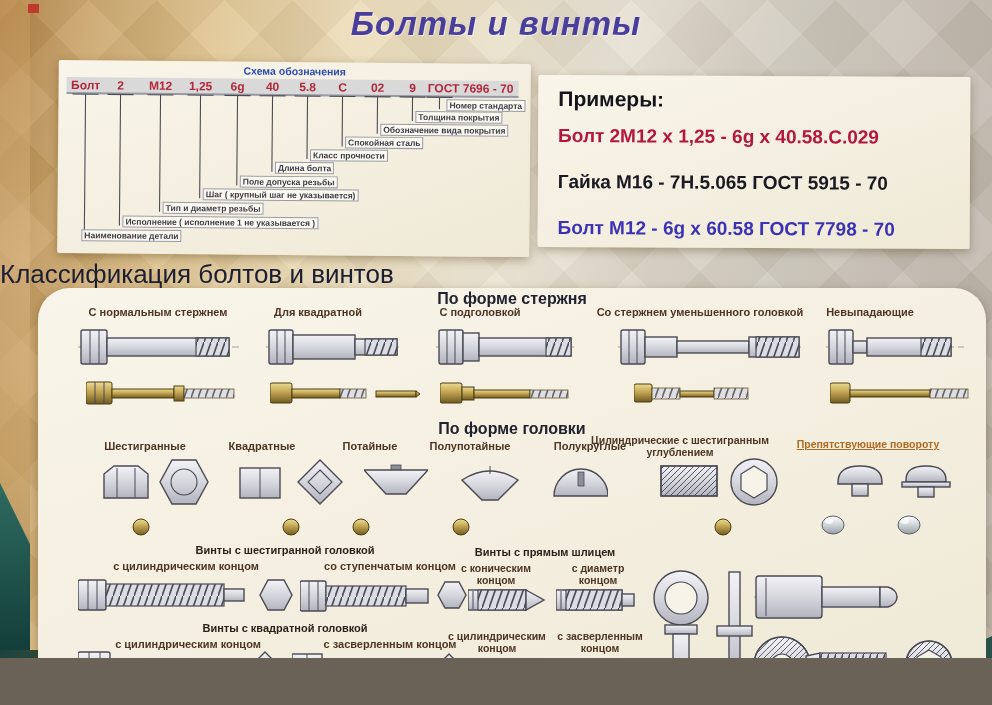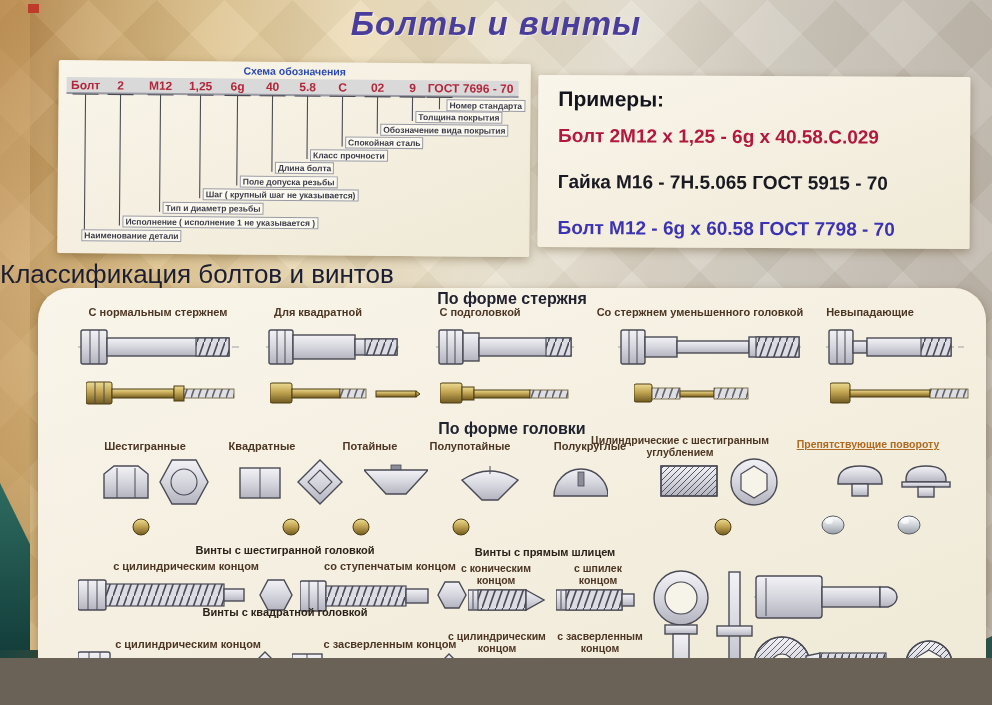--- a/index.html
+++ b/index.html
@@ -306,21 +306,21 @@
         <ellipse class="steel" cx="13" cy="11" rx="11" ry="9"></ellipse>
         <ellipse fill="#ffffff" opacity=".7" cx="9" cy="7" rx="4" ry="3"></ellipse>
       </svg>
 
     <div class="abs t-h3" style="left:247px;top:256px">Винты с шестигранной головкой</div>
     <div class="abs t-cat" style="left:148px;top:272px">с цилиндрическим концом</div>
     <div class="abs t-cat" style="left:352px;top:272px">со ступенчатым концом</div>
 
     <div class="abs t-h3" style="left:507px;top:258px">Винты с прямым шлицем</div>
     <div class="abs t-cat2" style="left:458px;top:274px;width:96px">с коническим концом</div>
-    <div class="abs t-cat2" style="left:560px;top:274px;width:86px">с шпилек концом</div>
+    <div class="abs t-cat2" style="left:560px;top:274px;width:86px">с диаметр концом</div>
 
 
     <svg class="abs" style="left:40px;top:288px" width="172" height="38">
       <rect class="tb" x="0" y="4" width="28" height="30" rx="2"></rect>
         <path class="tl" d="M10,4V34 M19,4V34"></path>
       <rect class="thr" x="28" y="8" width="118" height="22"></rect>
       <rect class="tb" x="146" y="13" width="20" height="12"></rect>
     </svg>
     <svg class="abs" style="left:220px;top:290px" width="36" height="34">
       <polygon class="tb" points="10,2 26,2 34,17 26,32 10,32 2,17"></polygon>
@@ -340,21 +340,21 @@
       <path class="tl" stroke-width="2.4" d="M5,3V21"></path>
       <polygon class="tb" points="58,2 76,12 58,22"></polygon>
     </svg>
     <svg class="abs" style="left:518px;top:300px" width="84" height="24">
       <rect class="tb" x="0" y="2" width="66" height="20"></rect>
         <rect class="thr" x="10" y="2" width="56" height="20"></rect>
       <path class="tl" stroke-width="2.4" d="M5,3V21"></path>
       <rect class="tb" x="66" y="6" width="12" height="12"></rect>
     </svg>
 
-    <div class="abs t-h3" style="left:247px;top:318px">Винты с квадратной головкой</div>
+    <div class="abs t-h3" style="left:247px;top:334px">Винты с квадратной головкой</div>
     <div class="abs t-cat" style="left:150px;top:350px">с цилиндрическим концом</div>
     <div class="abs t-cat" style="left:352px;top:350px">с засверленным концом</div>
 
     <div class="abs t-cat2" style="left:459px;top:342px;width:106px">с цилиндрическим концом</div>
     <div class="abs t-cat2" style="left:562px;top:342px;width:96px">с засверленным концом</div>
 
     <svg class="abs" style="left:40px;top:362px" width="162" height="40">
       <rect class="tb" x="0" y="2" width="32" height="36" rx="2"></rect>
         <path class="tl" d="M11,2V38 M22,2V38"></path>
       <rect class="thr" x="32" y="10" width="100" height="20"></rect>

